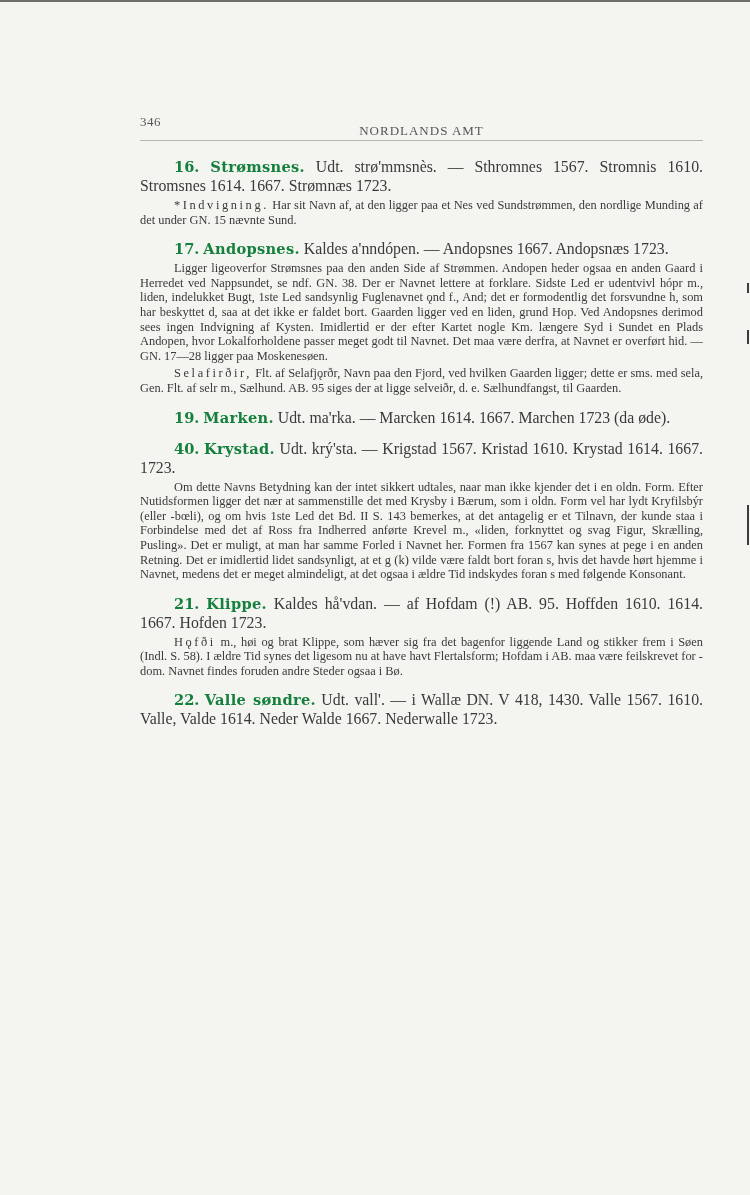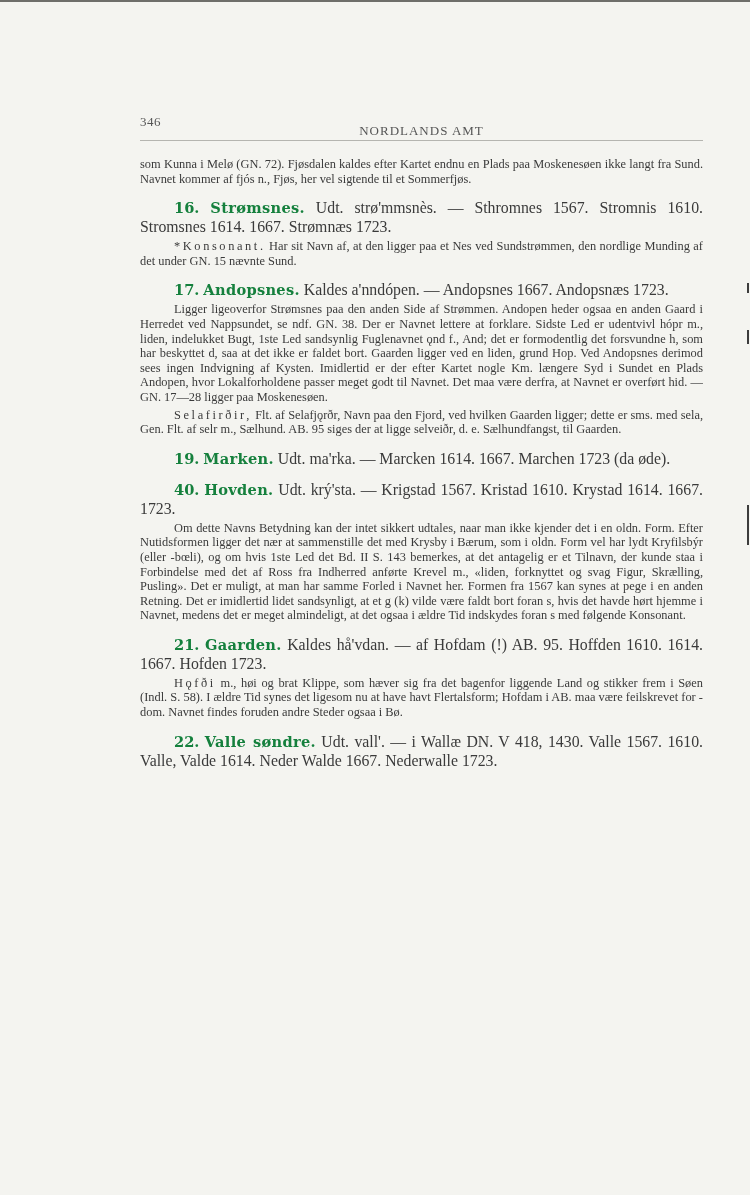--- a/index.html
+++ b/index.html
@@ -45,32 +45,31 @@
 <div class="page">
 
   <div class="running-head">
     <span class="page-number">346</span>
     <span class="running-title">NORDLANDS AMT</span>
   </div>
   <div class="rule"></div>
 
   <div class="text" style="margin-top:16px;">
 
-    <p class="p small">som Kunna i Melø (GN. 72). Fjøsdalen kaldes efter Kartet endnu en Plads paa Moskenesøen ikke langt fra Sund. Navnet kommer af fjós n., Fjøs, her vel sigtende til et Sommerfjøs.</p>
 
     <div class="entry">
       <p class="p entry-head indent">
         <span class="num">16.</span>
         <span class="name">Strømsnes.</span>
         <span>Udt.</span>
         <span class="pron">strø'mmsnès.</span>
         <span>— Sthromnes 1567. Stromnis 1610. Stromsnes 1614. 1667. Strømnæs 1723.</span>
       </p>
       <p class="p small indent sp">
-        <span class="spaced">*Konsonant.</span>
+        <span class="spaced">*Indvigning.</span>
         <span>Har sit Navn af, at den ligger paa et Nes ved Sundstrømmen, den nordlige Munding af det under GN. 15 nævnte Sund.</span>
       </p>
     </div>
 
     <div class="entry">
       <p class="p entry-head indent">
         <span class="num">17.</span>
         <span class="name">Andopsnes.</span>
         <span>Kaldes</span>
         <span class="pron">a'nndópen.</span>
@@ -94,34 +93,34 @@
         <span class="name">Marken.</span>
         <span>Udt.</span>
         <span class="pron">ma'rka.</span>
         <span>— Marcken 1614. 1667. Marchen 1723 (da øde).</span>
       </p>
     </div>
 
     <div class="entry">
       <p class="p entry-head indent">
         <span class="num">40.</span>
-        <span class="name">Hovden.</span>
+        <span class="name">Krystad.</span>
         <span>Udt.</span>
         <span class="pron">krý'sta.</span>
         <span>— Krigstad 1567. Kristad 1610. Krystad 1614. 1667. 1723.</span>
       </p>
       <p class="p small indent sp">
         <span>Om dette Navns Betydning kan der intet sikkert udtales, naar man ikke kjender det i en oldn. Form. Efter Nutidsformen ligger det nær at sammenstille det med Krysby i Bærum, som i oldn. Form vel har lydt Kryfilsbýr (eller -bœli), og om hvis 1ste Led det Bd. II S. 143 bemerkes, at det antagelig er et Tilnavn, der kunde staa i Forbindelse med det af Ross fra Indherred anførte Krevel m., «liden, forknyttet og svag Figur, Skrælling, Pusling». Det er muligt, at man har samme Forled i Navnet her. Formen fra 1567 kan synes at pege i en anden Retning. Det er imidlertid lidet sandsynligt, at et g (k) vilde være faldt bort foran s, hvis det havde hørt hjemme i Navnet, medens det er meget almindeligt, at det ogsaa i ældre Tid indskydes foran s med følgende Konsonant.</span>
       </p>
     </div>
 
     <div class="entry">
       <p class="p entry-head indent">
         <span class="num">21.</span>
-        <span class="name">Gaarden.</span>
+        <span class="name">Klippe.</span>
         <span>Kaldes</span>
         <span class="pron">hå'vdan.</span>
         <span>— af Hofdam (!) AB. 95. Hoffden 1610. 1614. 1667. Hofden 1723.</span>
       </p>
       <p class="p small indent sp">
         <span class="spaced">Hǫfði</span>
         <span>m., høi og brat Klippe, som hæver sig fra det bagenfor liggende Land og stikker frem i Søen (Indl. S. 58). I ældre Tid synes det ligesom nu at have havt Flertalsform; Hofdam i AB. maa være feilskrevet for -dom. Navnet findes foruden andre Steder ogsaa i Bø.</span>
       </p>
     </div>
 

